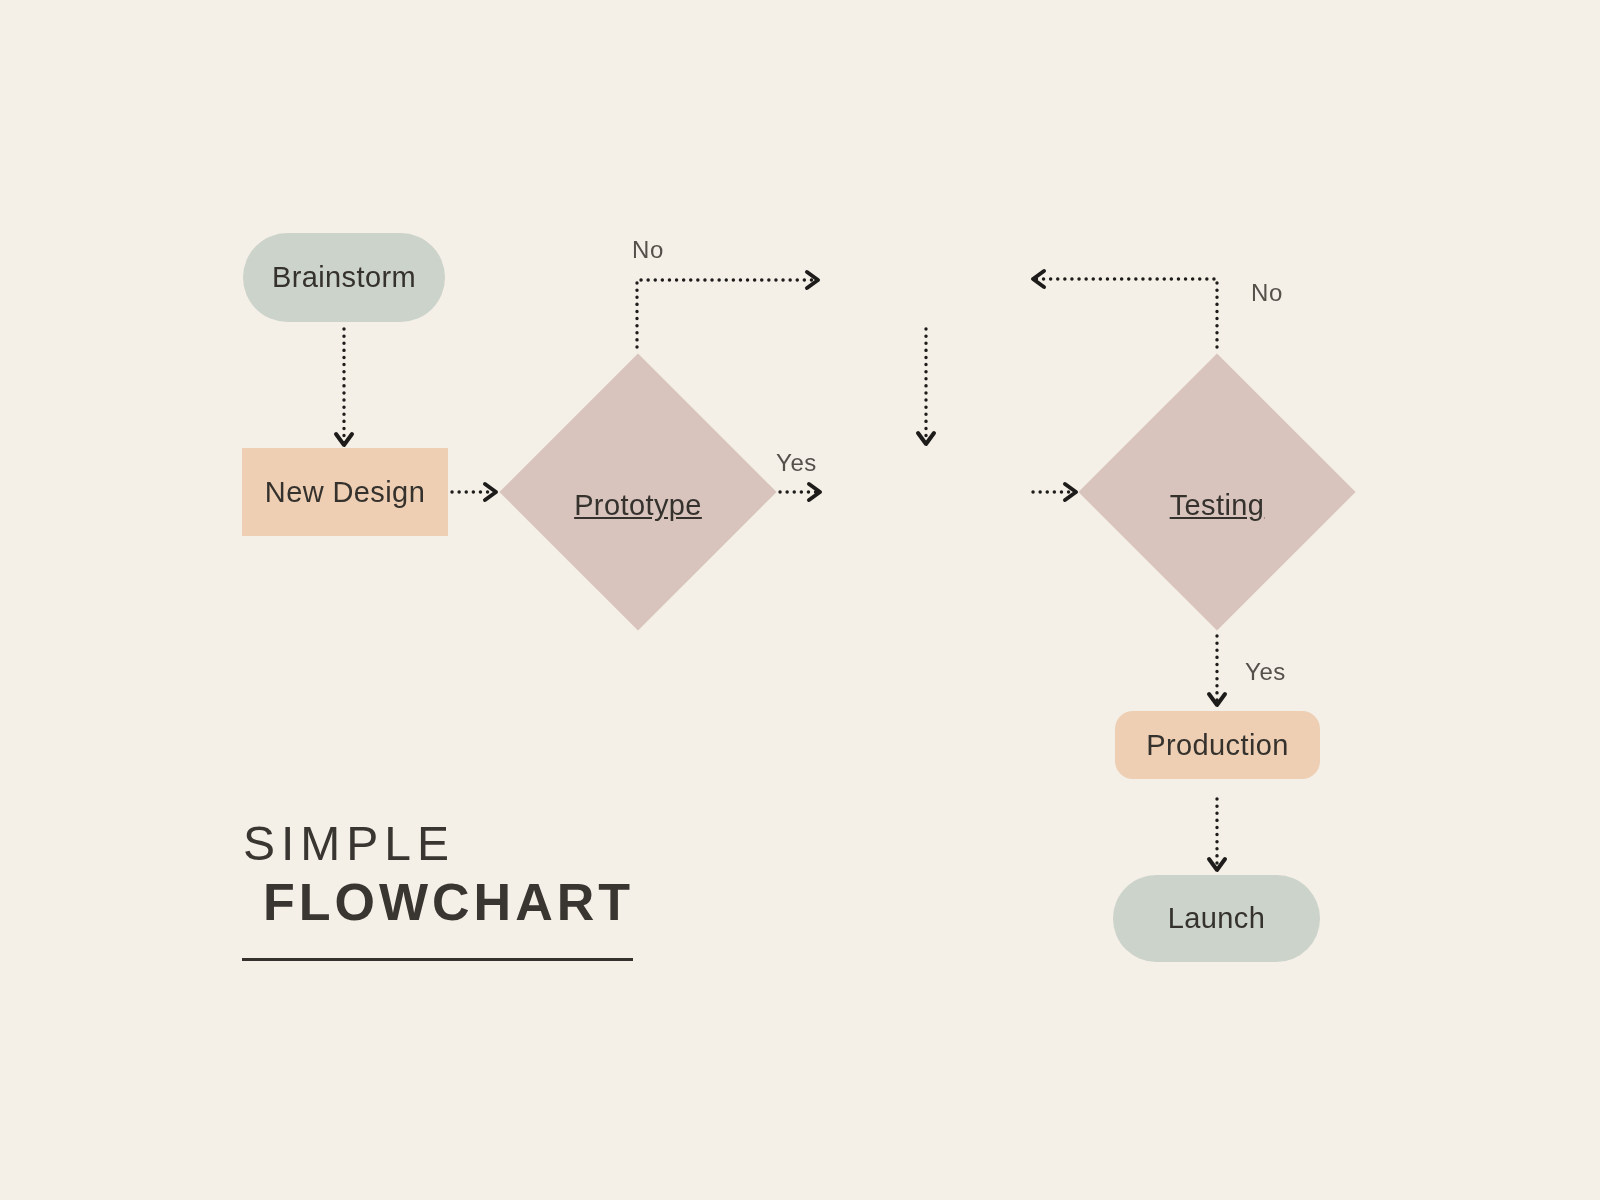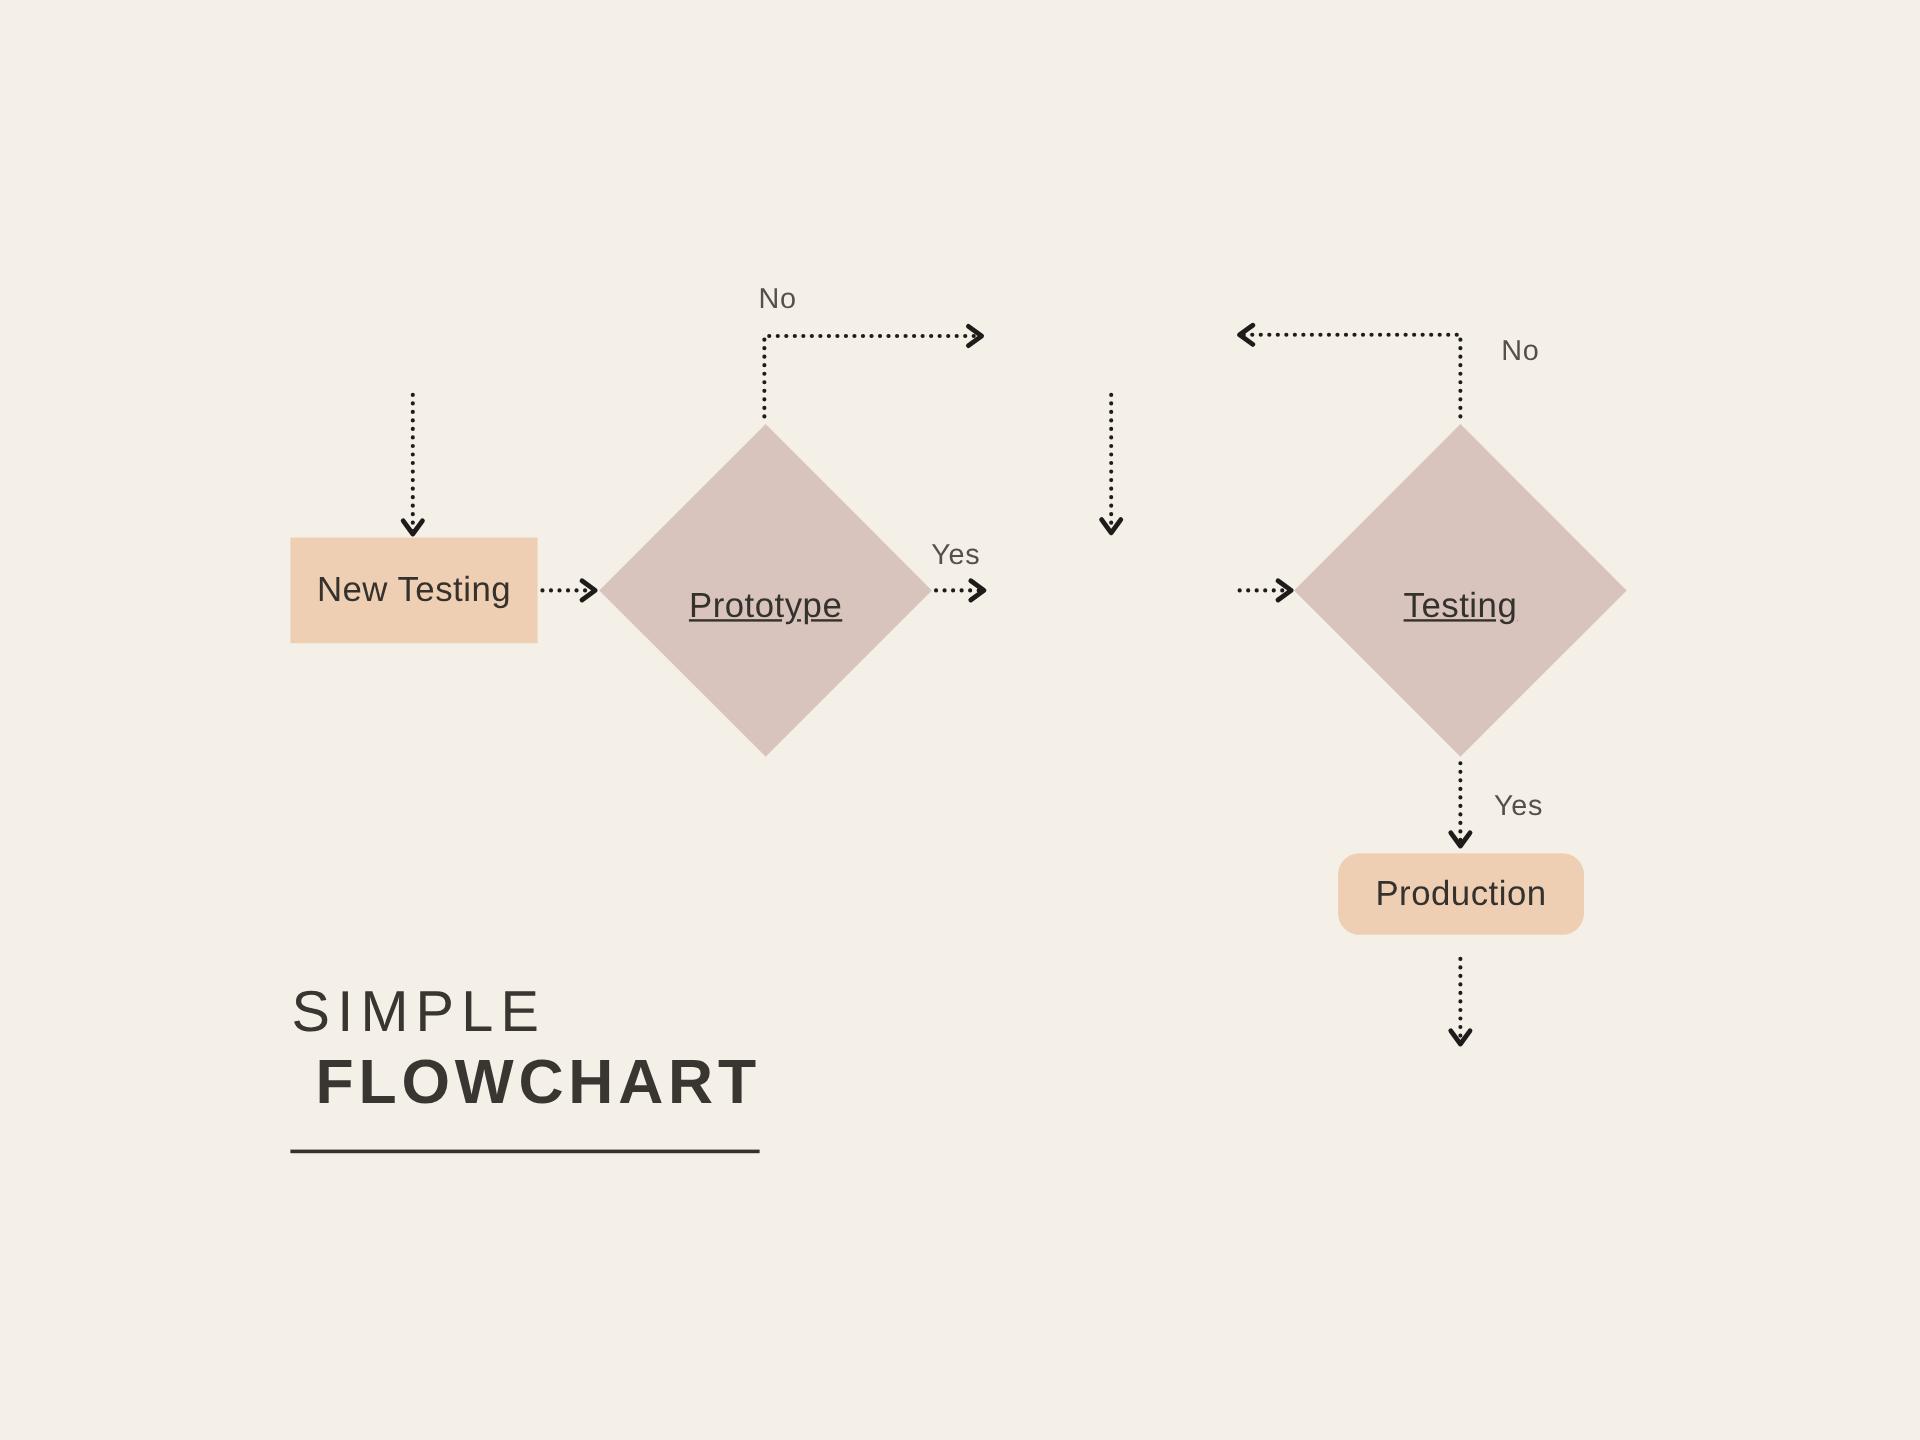--- a/index.html
+++ b/index.html
@@ -54,41 +54,47 @@
     <path class="edge" d="M 452 492 L 496 492" marker-end="url(#arrowhead)"></path>
     <path class="edge" d="M 637 347 L 637 280 L 818 280" marker-end="url(#arrowhead)"></path>
     <path class="edge" d="M 780 492 L 820 492" marker-end="url(#arrowhead)"></path>
     <path class="edge" d="M 926 329 L 926 444" marker-end="url(#arrowhead)"></path>
     <path class="edge" d="M 1033 492 L 1076 492" marker-end="url(#arrowhead)"></path>
     <path class="edge" d="M 1217 347 L 1217 279 L 1033 279" marker-end="url(#arrowhead)"></path>
     <path class="edge" d="M 1217 636 L 1217 705" marker-end="url(#arrowhead)"></path>
     <path class="edge" d="M 1217 799 L 1217 870" marker-end="url(#arrowhead)"></path>
   </svg>
 
+  <div class="node terminator" style="left:243px;top:233px;width:202px;height:89px;">
+    <span>Brainstorm</span>
+  </div>
 
   <div class="node process" style="left:242px;top:448px;width:206px;height:88px;">
-    <span>New Testing</span>
+    <span>New Design</span>
   </div>
 
   <div class="diamond-shape" style="left:540px;top:394px;width:196px;height:196px;"></div>
   <div class="diamond-label" style="left:538px;top:462px;width:200px;height:60px;">
     <span>Prototype</span>
   </div>
 
 
 
   <div class="diamond-shape" style="left:1119px;top:394px;width:196px;height:196px;"></div>
   <div class="diamond-label" style="left:1117px;top:462px;width:200px;height:60px;">
     <span>Testing</span>
   </div>
 
   <div class="node process" style="left:1115px;top:711px;width:205px;height:68px;border-radius:18px;">
     <span>Production</span>
   </div>
 
+  <div class="node terminator" style="left:1113px;top:875px;width:207px;height:87px;">
+    <span>Launch</span>
+  </div>
 
   <div class="edge-label" style="left:632px;top:238px;">No</div>
   <div class="edge-label" style="left:776px;top:451px;">Yes</div>
   <div class="edge-label" style="left:1251px;top:281px;">No</div>
   <div class="edge-label" style="left:1245px;top:660px;">Yes</div>
 
   <div class="title-line1">SIMPLE</div>
   <div class="title-line2">FLOWCHART</div>
   <div class="title-underline"></div>
 

